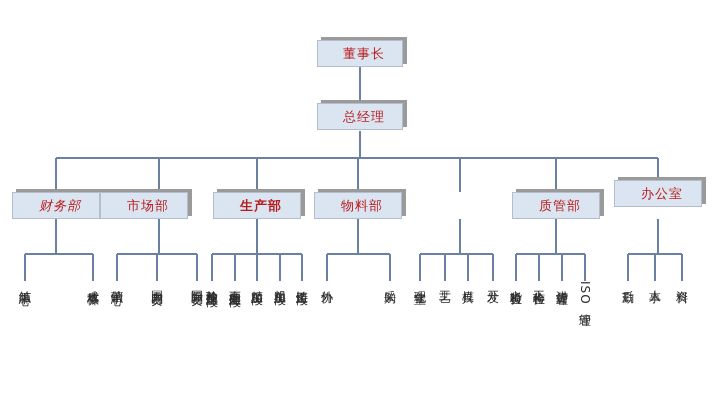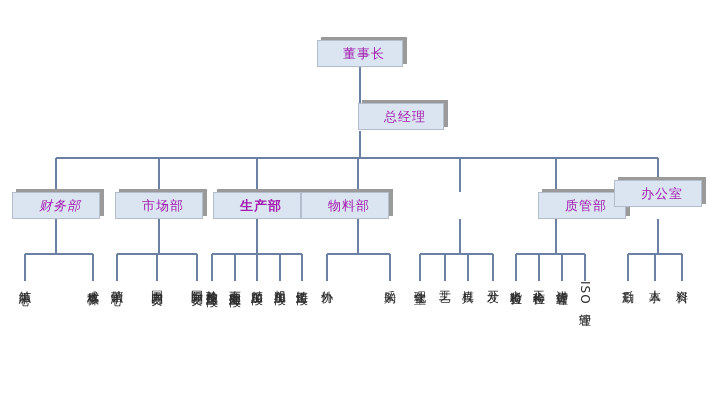--- a/index.html
+++ b/index.html
@@ -21,21 +21,21 @@
     width: 86px;
     height: 27px;
     box-sizing: border-box;
     background: #dbe5f1;
     border: 1px solid #b3bdcb;
     box-shadow: 4px -3px 0 #9a9a9a;
     display: flex;
     align-items: center;
     justify-content: center;
     font-size: 13px;
-    color: #a21caf;
+    color: #b91c1c;
     letter-spacing: 1px;
     padding-left: 8px;
   }
   .box.dept { width: 88px; }
   .vlabel {
     position: absolute;
     top: 281px;
     writing-mode: vertical-rl;
     text-orientation: mixed;
     font-size: 12px;
@@ -53,27 +53,27 @@
 <div class="canvas">
 
   <svg class="connectors" width="721" height="404">
     <g stroke="#6b81a3" fill="none" shape-rendering="crispEdges">
       <path stroke-width="2" d="M360 67 L360 103 M360 131 L360 158 M56 158 L658 158 M56 158 L56 192 M159 158 L159 192 M257 158 L257 192 M358 158 L358 192 M460 158 L460 192 M556 158 L556 192 M658 158 L658 192"></path>
       <path stroke-width="1.4" d="M56 219 L56 254 M25 254 L93 254 M25 254 L25 281 M93 254 L93 281 M159 219 L159 254 M117 254 L197 254 M117 254 L117 281 M157 254 L157 281 M197 254 L197 281 M257 219 L257 254 M212 254 L302 254 M212 254 L212 281 M235 254 L235 281 M257 254 L257 281 M280 254 L280 281 M302 254 L302 281 M358 219 L358 254 M327 254 L390 254 M327 254 L327 281 M390 254 L390 281 M460 219 L460 254 M420 254 L493 254 M420 254 L420 281 M445 254 L445 281 M468 254 L468 281 M493 254 L493 281 M556 219 L556 254 M516 254 L585 254 M516 254 L516 281 M539 254 L539 281 M562 254 L562 281 M585 254 L585 281 M658 219 L658 254 M628 254 L682 254 M628 254 L628 281 M655 254 L655 281 M682 254 L682 281"></path>
     </g>
   </svg>
 
   <div class="box" style="left:317px; top:40px;">董事长</div>
-  <div class="box" style="left:317px; top:103px;margin-left:41px;">总经理</div>
+  <div class="box" style="left:317px; top:103px;">总经理</div>
 
   <div class="box dept" style="left:12px;  top:192px;font-style:italic;">财务部</div>
-  <div class="box dept" style="left:115px; top:192px;">市场部</div>
+  <div class="box dept" style="left:100px; top:192px;">市场部</div>
   <div class="box dept" style="left:213px; top:192px;font-weight:bold;">生产部</div>
-  <div class="box dept" style="left:301px; top:192px;">物料部</div>
-  <div class="box dept" style="left:512px; top:192px;margin-left:26px;">质管部</div>
+  <div class="box dept" style="left:314px; top:192px;">物料部</div>
+  <div class="box dept" style="left:512px; top:192px;">质管部</div>
   <div class="box dept" style="left:614px; top:180px;">办公室</div>
 
   <div class="vlabel" style="left:17px;">结算中心</div>
   <div class="vlabel" style="left:85px;">成本核算</div>
 
   <div class="vlabel" style="left:109px;">营销中心</div>
   <div class="vlabel" style="left:149px;">国内贸易</div>
   <div class="vlabel" style="left:189px;">国际贸易</div>
 
   <div class="vlabel" style="left:204px;">检验及理工段</div>

